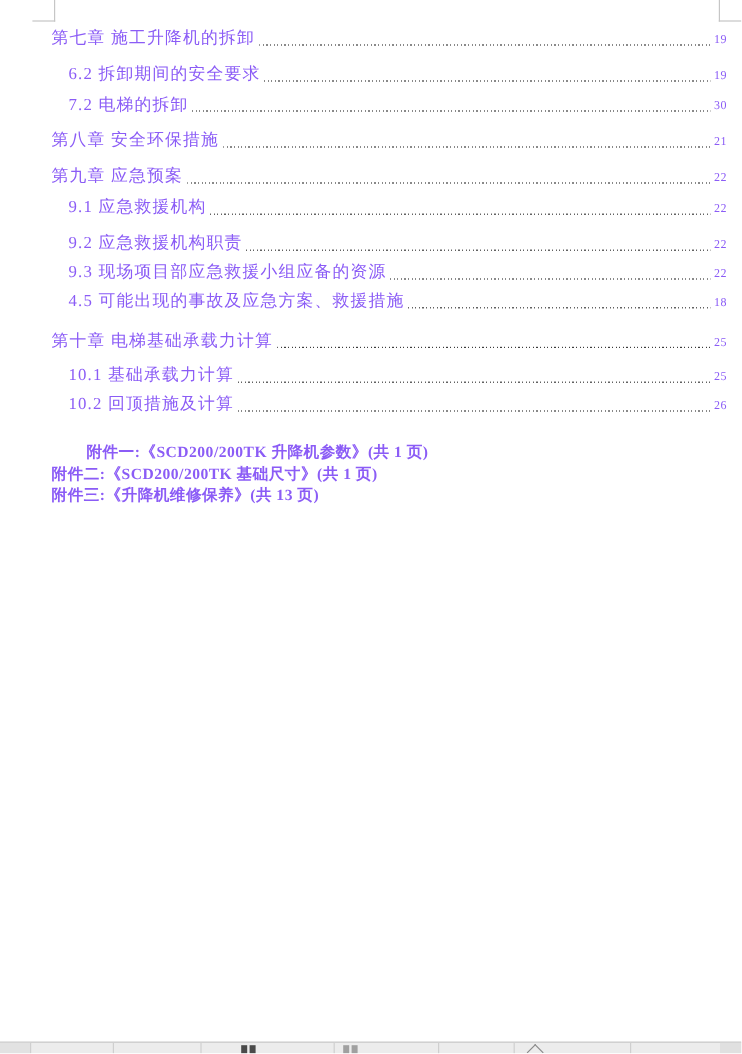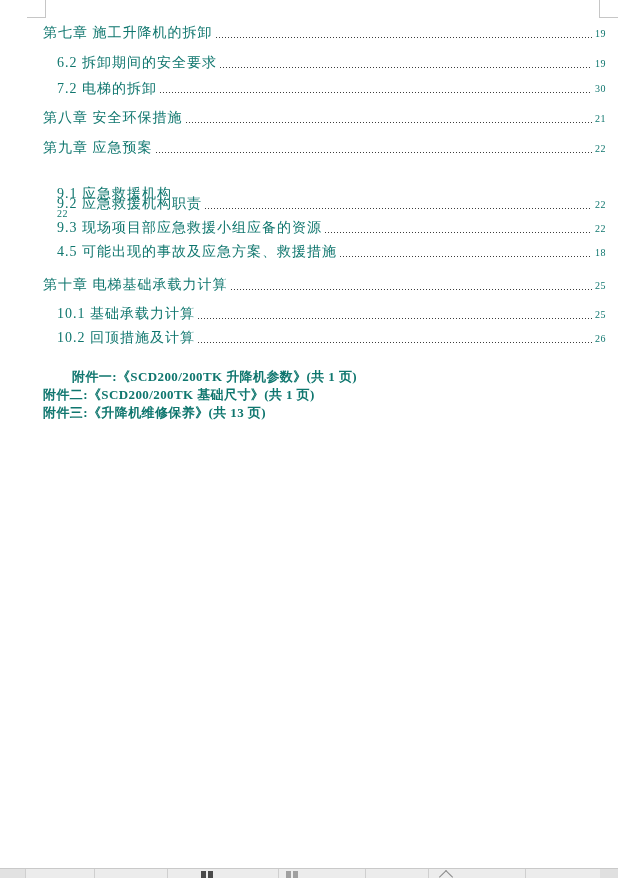--- a/index.html
+++ b/index.html
@@ -1,18 +1,18 @@
 <!DOCTYPE html>
 <html><head>
 <meta charset="utf-8">
 <style>
   html,body{margin:0;padding:0;background:#fff;}
   .screen{
     position:relative;width:618px;height:878px;background:#ffffff;
-    overflow:hidden;font-family:"Liberation Serif","DejaVu Sans",serif;color:#0f766e;
+    overflow:hidden;font-family:"Liberation Serif","DejaVu Sans",serif;color:#8b5cf6;
   }
   
   .cropmark{position:absolute;top:0;width:18px;height:17px;border:0 solid #c6c6c6;}
   .cm-left{left:27px;border-right-width:1px;border-bottom-width:1px;}
   .cm-right{left:599px;border-left-width:1px;border-bottom-width:1px;}
 
   
   .toc-row{
     position:absolute;right:12px;display:flex;align-items:baseline;
     white-space:nowrap;line-height:16px;
@@ -77,21 +77,21 @@
       <div class="toc-row l1" style="top: 110px;">
         <span class="toc-label">第八章 安全环保措施</span>
         <div class="toc-leader"></div>
         <span class="toc-page">21</span>
       </div>
       <div class="toc-row l1" style="top: 140px;">
         <span class="toc-label">第九章 应急预案</span>
         <div class="toc-leader"></div>
         <span class="toc-page">22</span>
       </div>
-      <div class="toc-row l2" style="top: 186px; flex-direction: column;">
+      <div class="toc-row l2" style="top: 166px;">
         <span class="toc-label">9.1 应急救援机构</span>
         <div class="toc-leader"></div>
         <span class="toc-page">22</span>
       </div>
       <div class="toc-row l2" style="top: 196px;">
         <span class="toc-label">9.2 应急救援机构职责</span>
         <div class="toc-leader"></div>
         <span class="toc-page">22</span>
       </div>
       <div class="toc-row l2" style="top: 220px;">

